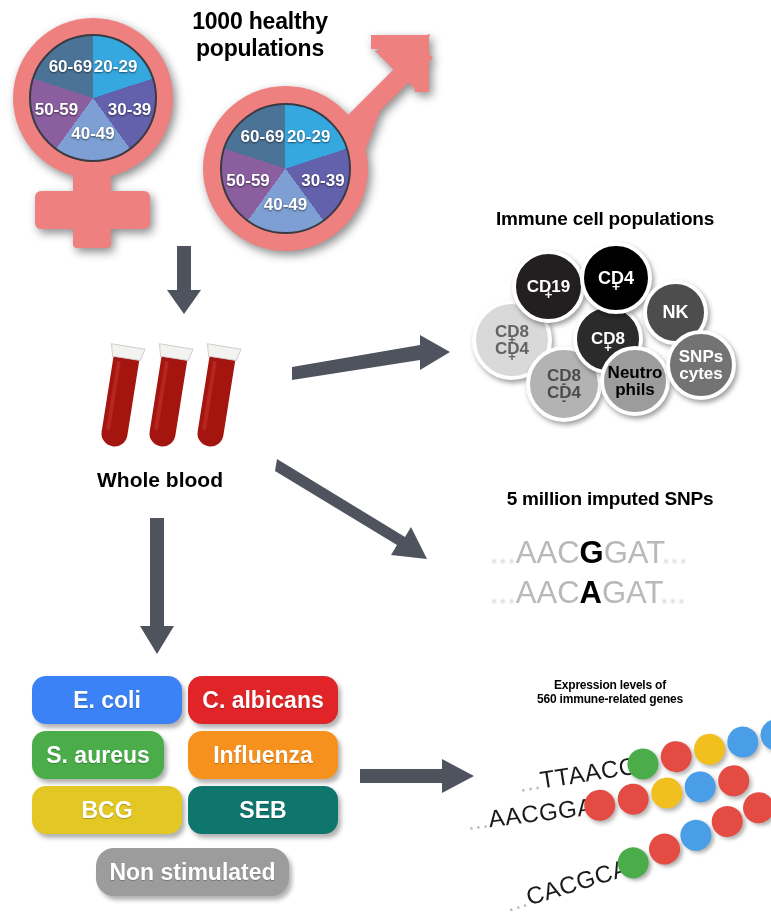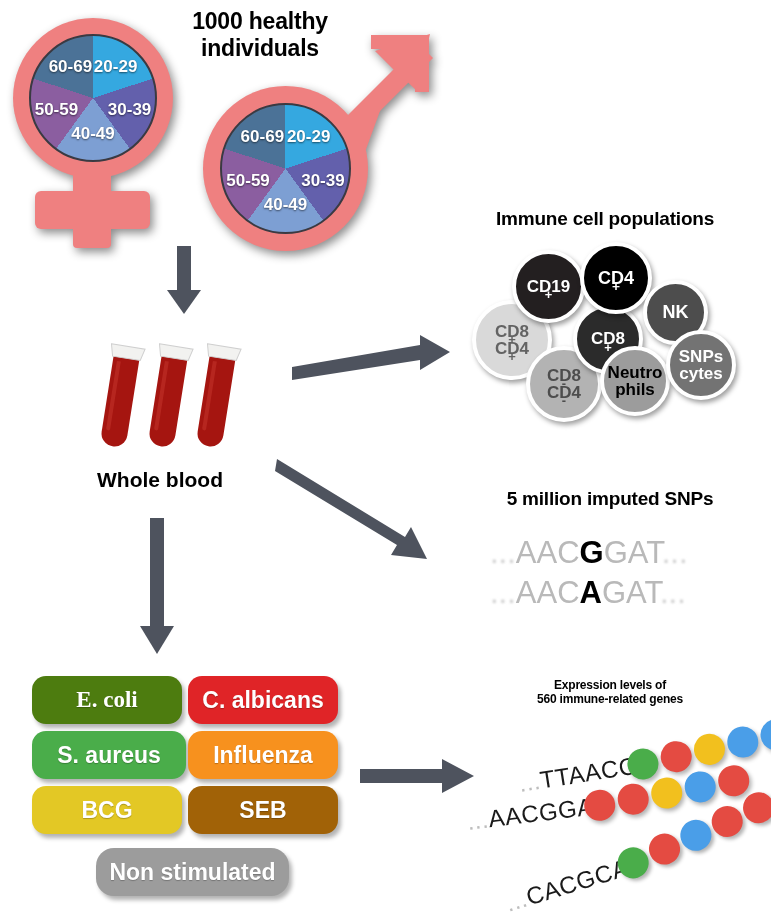--- a/index.html
+++ b/index.html
@@ -125,21 +125,21 @@
     box-shadow: 2px 3px 4px rgba(0,0,0,0.3);
   }
 </style>
 </head>
 <body>
 
 <div id="canvas">
 
   <div class="abs heading" id="title-cohort">
     <div>1000 healthy</div>
-    <div>individuals</div>
+    <div>populations</div>
   </div>
 
   <div class="abs gender-wrap" style="left:10px; top:18px; width:175px; height:230px;">
 
     <div class="f-stem-v" style="left:63px; top:140px; width:38px; height:90px;"></div>
     <div class="f-stem-h" style="left:25px; top:173px; width:115px; height:38px; border-radius:6px;"></div>
 
     <div class="pie-ring abs" style="left:3px; top:0px; width:160px; height:160px;"></div>
 
     <div class="pie-inner" style="left: 19px; top: 16px; width: 128px; height: 128px; background: conic-gradient(rgb(53, 168, 224) 0%, rgb(53, 168, 224) 20%, rgb(99, 96, 172) 20%, rgb(99, 96, 172) 40%, rgb(125, 159, 211) 40%, rgb(125, 159, 211) 60%, rgb(139, 94, 160) 60%, rgb(139, 94, 160) 80%, rgb(75, 114, 151) 80%, rgb(75, 114, 151) 100%);">
@@ -288,36 +288,36 @@
   <div class="abs heading" id="title-snps">5 million imputed SNPs</div>
 
   <div class="abs snp-row" style="left:490px; top:535px;">
     <span class="snp-faint">...</span><span class="snp-dim">AAC</span><span class="snp-hot">G</span><span class="snp-dim">GAT</span><span class="snp-faint">...</span>
   </div>
 
   <div class="abs snp-row" style="left:490px; top:575px;">
     <span class="snp-faint">...</span><span class="snp-dim">AAC</span><span class="snp-hot">A</span><span class="snp-dim">GAT</span><span class="snp-faint">...</span>
   </div>
 
-  <div class="stim" style="left:32px; top:676px; width:150px; height:48px; background:#4d7c0f;font-family:Liberation Serif, serif;">
+  <div class="stim" style="left:32px; top:676px; width:150px; height:48px; background:#3b82f6;">
     <span>E. coli</span>
   </div>
   <div class="stim" style="left:188px; top:676px; width:150px; height:48px; background:#e02427;">
     <span>C. albicans</span>
   </div>
-  <div class="stim" style="left:32px; top:731px; width:154px; height:48px; background:#4aad4a;">
+  <div class="stim" style="left:32px; top:731px; width:132px; height:48px; background:#4aad4a;">
     <span>S. aureus</span>
   </div>
   <div class="stim" style="left:188px; top:731px; width:150px; height:48px; background:#f7911e;">
     <span>Influenza</span>
   </div>
   <div class="stim" style="left:32px; top:786px; width:150px; height:48px; background:#e3c825;">
     <span>BCG</span>
   </div>
-  <div class="stim" style="left:188px; top:786px; width:150px; height:48px; background:#a16207;">
+  <div class="stim" style="left:188px; top:786px; width:150px; height:48px; background:#0f766e;">
     <span>SEB</span>
   </div>
   <div class="stim" style="left:96px; top:848px; width:193px; height:48px; background:#9c9c9c; border-radius:18px;">
     <span>Non stimulated</span>
   </div>
 
   <div class="abs heading" id="title-expr">
     <div>Expression levels of</div>
     <div>560 immune-related genes</div>
   </div>

